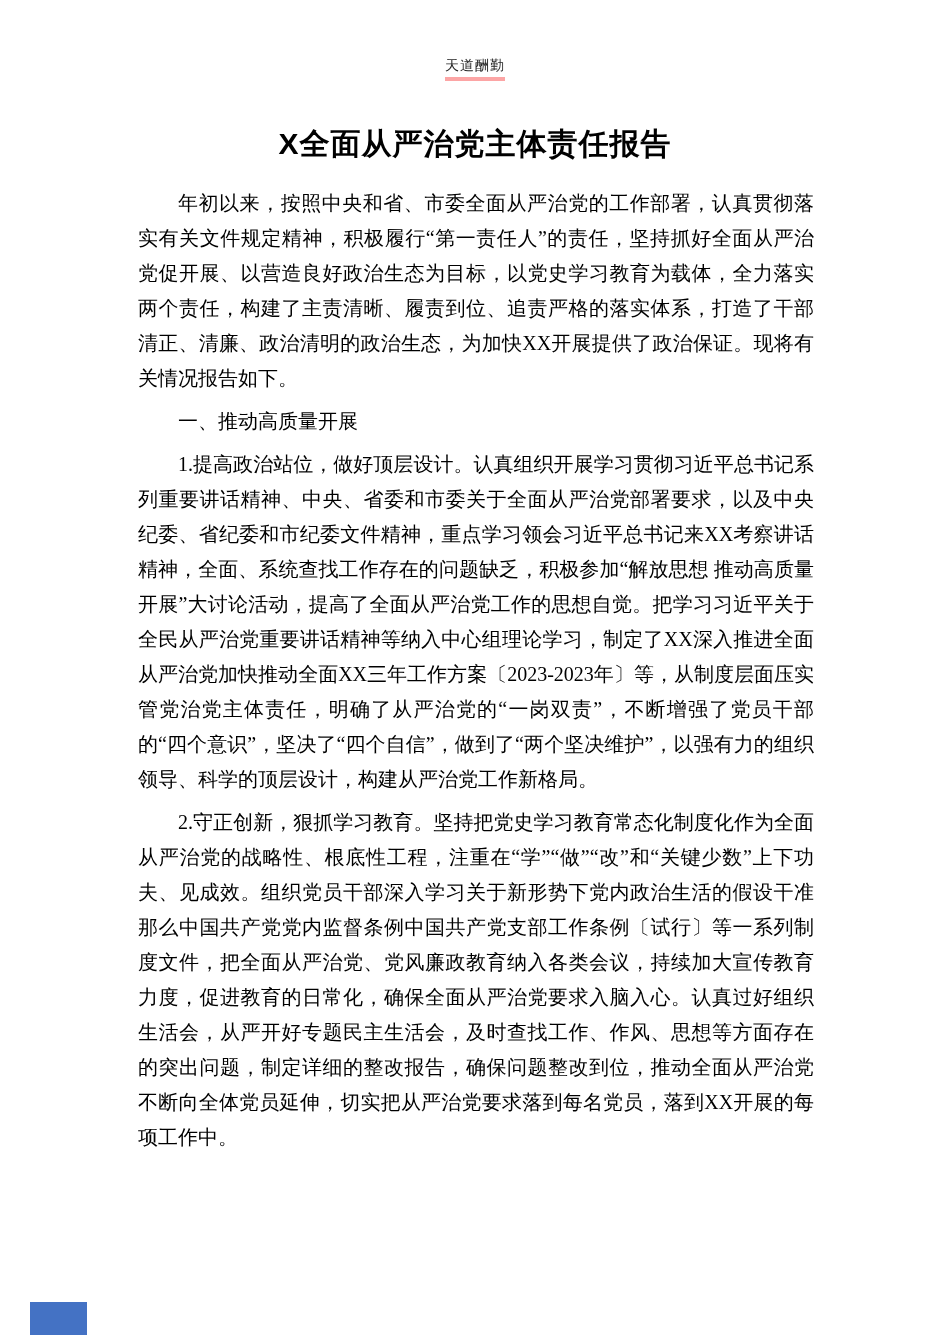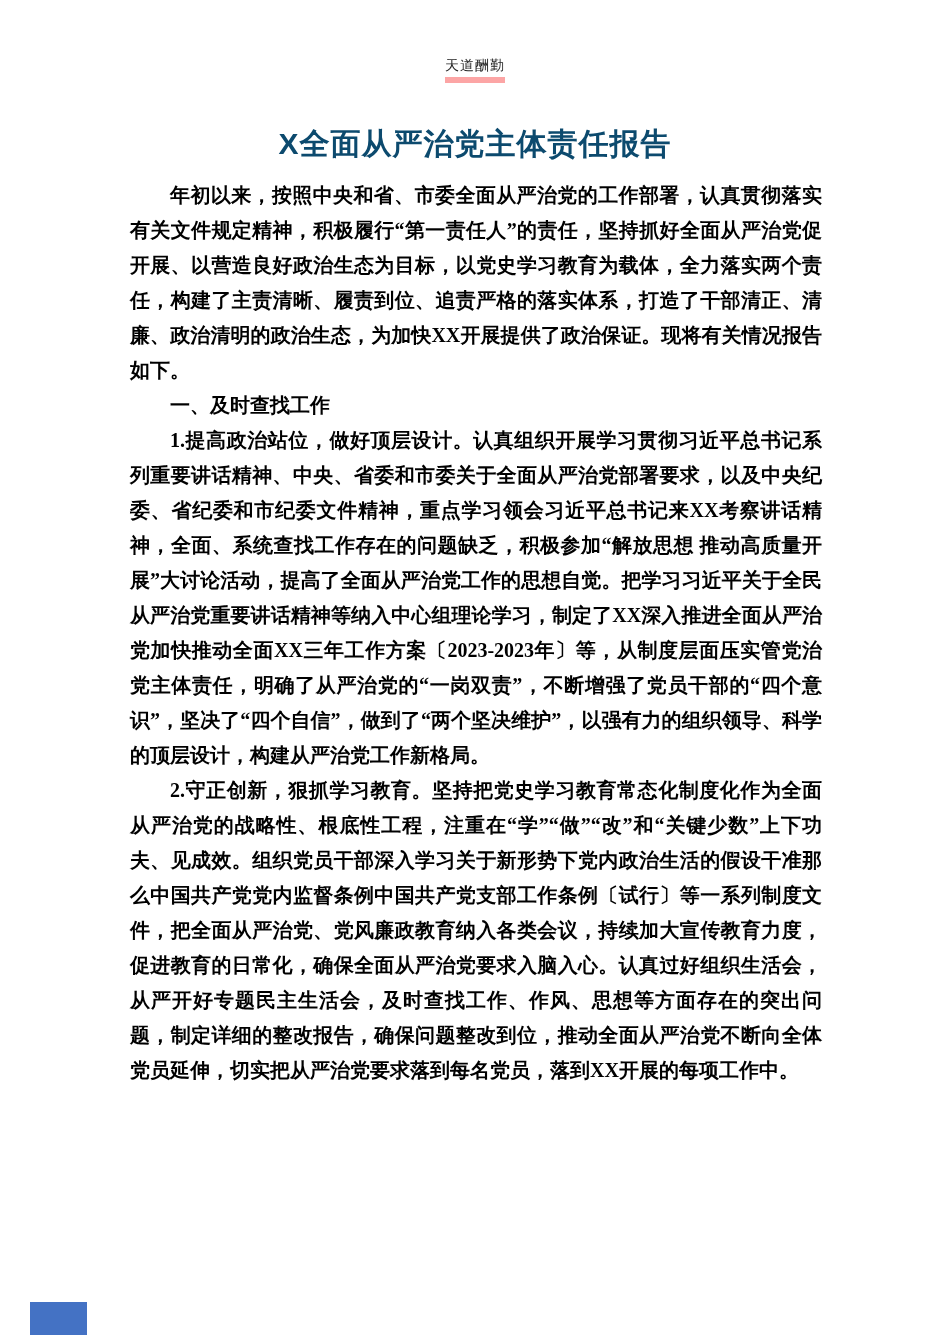--- a/index.html
+++ b/index.html
@@ -16,21 +16,21 @@
     top: 56px;
     left: 0;
     width: 100%;
     text-align: center;
   }
   .header-text {
     display: inline-block;
     font-size: 14px;
     color: #262626;
     letter-spacing: 1px;
-    border-bottom: 6px solid #fca5a5;
+    border-bottom: 4px solid #fca5a5;
     padding-bottom: 2px;
   }
   .doc-title {
     position: absolute;
     top: 124px;
     left: 0;
     width: 100%;
     text-align: center;
     font-size: 30px;
     font-weight: bold;
@@ -43,48 +43,47 @@
     top: 178px;
     left: 130px;
     width: 692px;
     font-size: 20px;
     line-height: 35px;
     color: #000000;
     text-align: justify;
     text-justify: inter-ideograph;
   }
   .para {
-    margin: 0;
+    margin: 8px;
     padding: 0;
     text-indent: 2em;
-    font-weight: bold;
   }
   .artifact-blue-box {
     position: absolute;
     left: 30px;
     top: 1302px;
     width: 57px;
     height: 33px;
     background: #4472C4;
   }
 </style>
 </head>
 <body>
 
 <div class="page">
 
   <div class="page-header">
     <span class="header-text">天道酬勤</span>
   </div>
 
-  <div class="doc-title" style="color: #0c4a6e;">X全面从严治党主体责任报告</div>
+  <div class="doc-title" style="color: #000000;">X全面从严治党主体责任报告</div>
 
   <div class="document-body">
 
   <p class="para">年初以来，按照中央和省、市委全面从严治党的工作部署，认真贯彻落实有关文件规定精神，积极履行“第一责任人”的责任，坚持抓好全面从严治党促开展、以营造良好政治生态为目标，以党史学习教育为载体，全力落实两个责任，构建了主责清晰、履责到位、追责严格的落实体系，打造了干部清正、清廉、政治清明的政治生态，为加快XX开展提供了政治保证。现将有关情况报告如下。</p>
-      <p class="para">一、及时查找工作</p>
+      <p class="para">一、推动高质量开展</p>
       <p class="para">1.提高政治站位，做好顶层设计。认真组织开展学习贯彻习近平总书记系列重要讲话精神、中央、省委和市委关于全面从严治党部署要求，以及中央纪委、省纪委和市纪委文件精神，重点学习领会习近平总书记来XX考察讲话精神，全面、系统查找工作存在的问题缺乏，积极参加“解放思想 推动高质量开展”大讨论活动，提高了全面从严治党工作的思想自觉。把学习习近平关于全民从严治党重要讲话精神等纳入中心组理论学习，制定了XX深入推进全面从严治党加快推动全面XX三年工作方案〔2023-2023年〕等，从制度层面压实管党治党主体责任，明确了从严治党的“一岗双责”，不断增强了党员干部的“四个意识”，坚决了“四个自信”，做到了“两个坚决维护”，以强有力的组织领导、科学的顶层设计，构建从严治党工作新格局。</p>
       <p class="para">2.守正创新，狠抓学习教育。坚持把党史学习教育常态化制度化作为全面从严治党的战略性、根底性工程，注重在“学”“做”“改”和“关键少数”上下功夫、见成效。组织党员干部深入学习关于新形势下党内政治生活的假设干准那么中国共产党党内监督条例中国共产党支部工作条例〔试行〕等一系列制度文件，把全面从严治党、党风廉政教育纳入各类会议，持续加大宣传教育力度，促进教育的日常化，确保全面从严治党要求入脑入心。认真过好组织生活会，从严开好专题民主生活会，及时查找工作、作风、思想等方面存在的突出问题，制定详细的整改报告，确保问题整改到位，推动全面从严治党不断向全体党员延伸，切实把从严治党要求落到每名党员，落到XX开展的每项工作中。</p>
     </div>
 
   <div class="artifact-blue-box" style="background: rgb(68, 114, 196);"></div>
 
 </div>
 
 </body></html>

